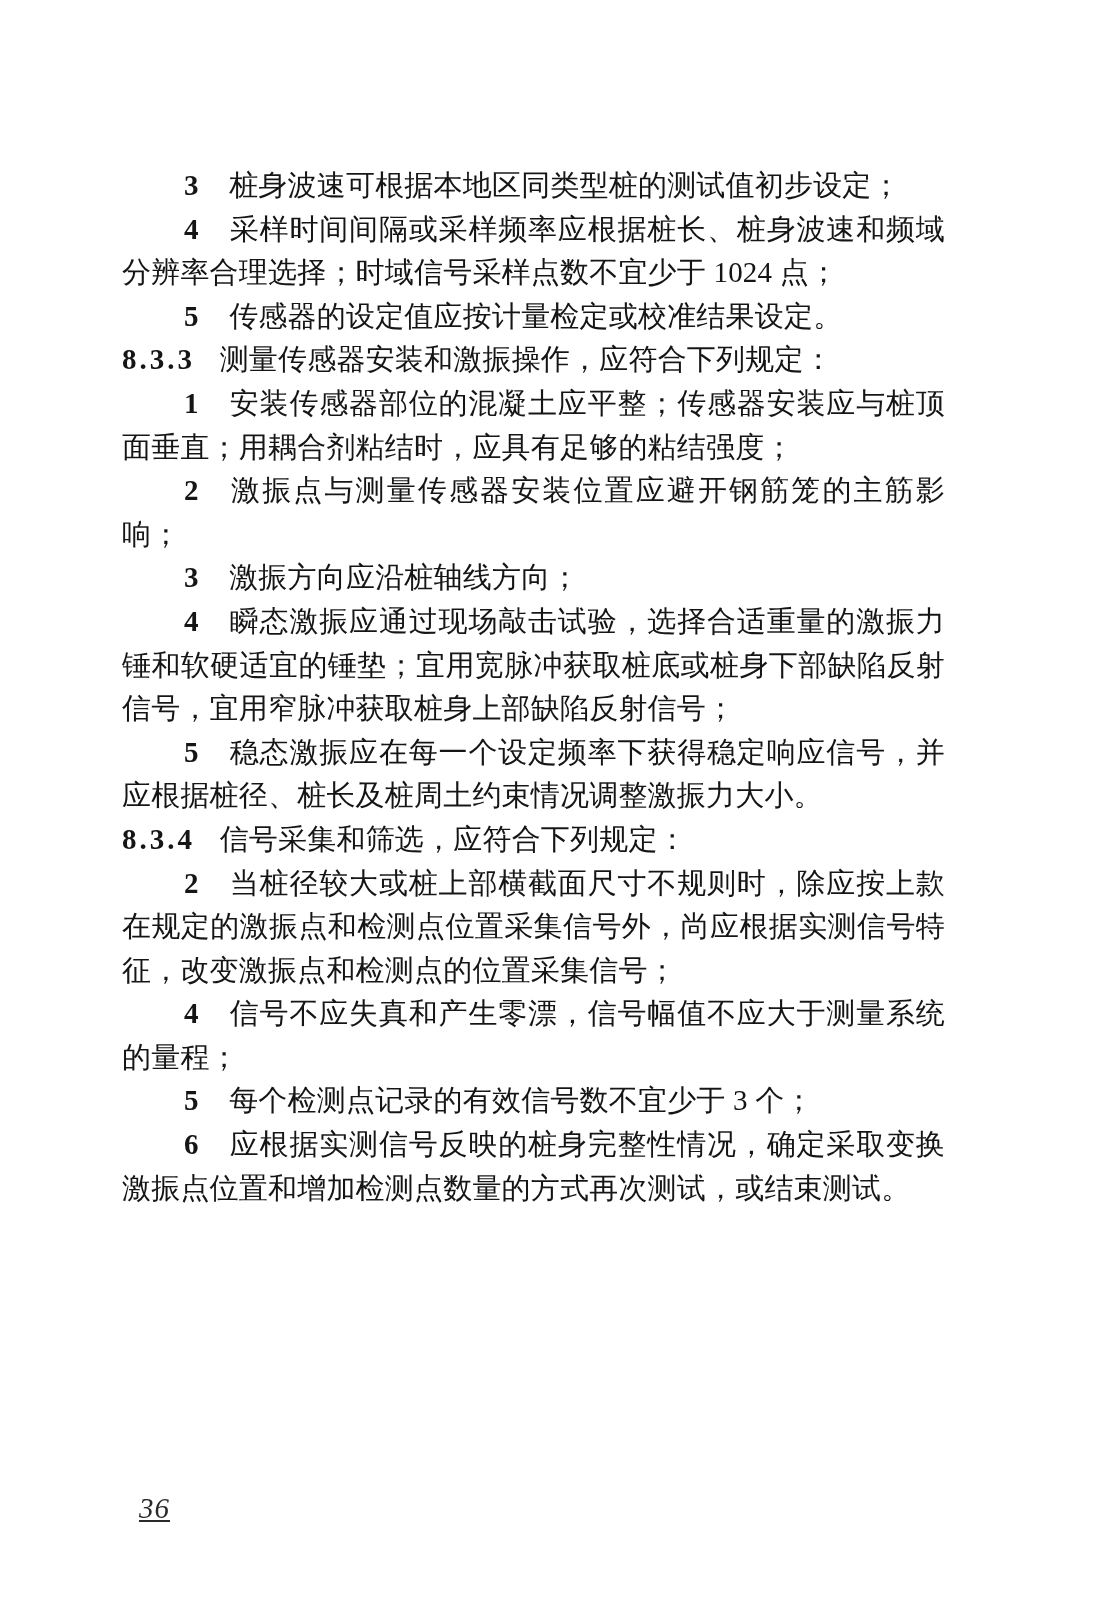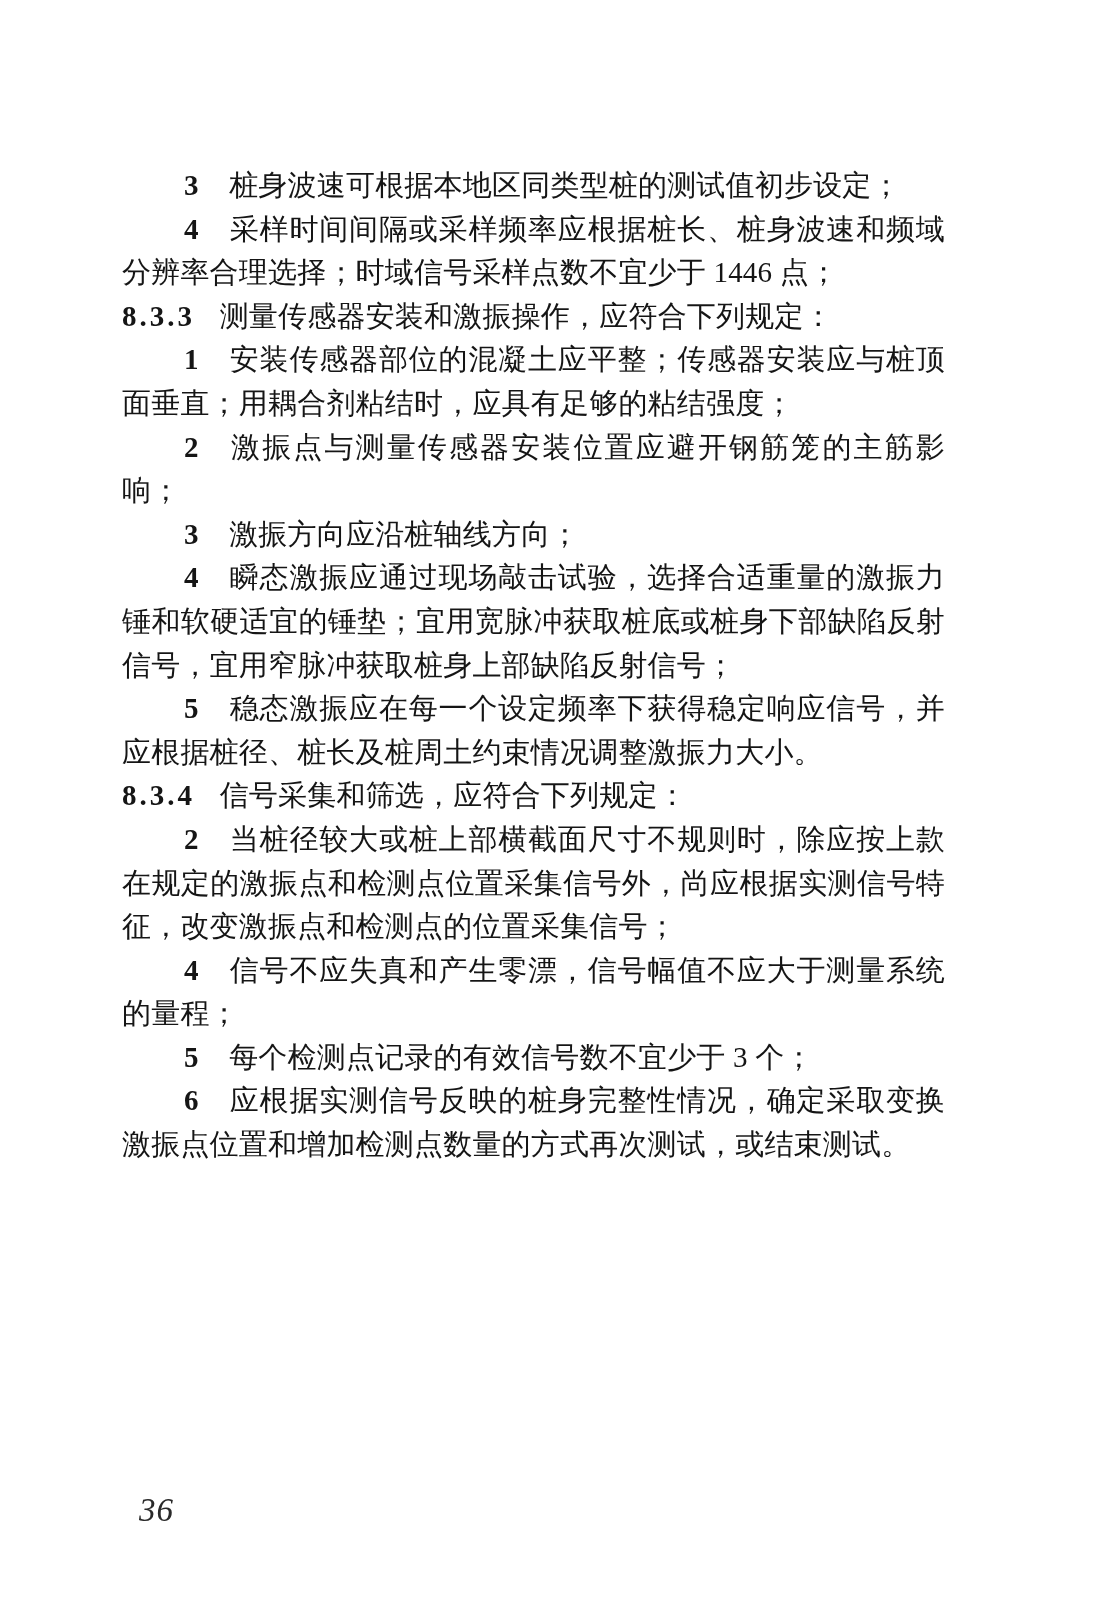--- a/index.html
+++ b/index.html
@@ -48,34 +48,36 @@
     margin-right: 1.05em;
   }
   p.clause .num {
     letter-spacing: 3px;
     margin-right: 0.85em;
   }
   .page-num {
     position: absolute;
     left: 139px;
     top: 1492px;
-    font-size: 33px;
+    font-size: 29px;
     font-style: italic;
     color: #2a2a2a;
     letter-spacing: 1px;
+    text-decoration: underline;
   }
 </style>
 </head>
 <body>
 
 <div class="page">
 
   <div class="text-block" id="text-block">
       <p class="para item"><span class="num">3</span><span class="txt">桩身波速可根据本地区同类型桩的测试值初步设定；</span></p>
-      <p class="para item"><span class="num">4</span><span class="txt">采样时间间隔或采样频率应根据桩长、桩身波速和频域分辨率合理选择；时域信号采样点数不宜少于 1446 点；</span></p>
+      <p class="para item"><span class="num">4</span><span class="txt">采样时间间隔或采样频率应根据桩长、桩身波速和频域分辨率合理选择；时域信号采样点数不宜少于 1024 点；</span></p>
+      <p class="para item"><span class="num">5</span><span class="txt">传感器的设定值应按计量检定或校准结果设定。</span></p>
       <p class="para clause"><span class="num">8.3.3</span><span class="txt">测量传感器安装和激振操作，应符合下列规定：</span></p>
       <p class="para item"><span class="num">1</span><span class="txt">安装传感器部位的混凝土应平整；传感器安装应与桩顶面垂直；用耦合剂粘结时，应具有足够的粘结强度；</span></p>
       <p class="para item"><span class="num">2</span><span class="txt">激振点与测量传感器安装位置应避开钢筋笼的主筋影响；</span></p>
       <p class="para item"><span class="num">3</span><span class="txt">激振方向应沿桩轴线方向；</span></p>
       <p class="para item"><span class="num">4</span><span class="txt">瞬态激振应通过现场敲击试验，选择合适重量的激振力锤和软硬适宜的锤垫；宜用宽脉冲获取桩底或桩身下部缺陷反射信号，宜用窄脉冲获取桩身上部缺陷反射信号；</span></p>
       <p class="para item"><span class="num">5</span><span class="txt">稳态激振应在每一个设定频率下获得稳定响应信号，并应根据桩径、桩长及桩周土约束情况调整激振力大小。</span></p>
       <p class="para clause"><span class="num">8.3.4</span><span class="txt">信号采集和筛选，应符合下列规定：</span></p>
       <p class="para item"><span class="num">2</span><span class="txt">当桩径较大或桩上部横截面尺寸不规则时，除应按上款在规定的激振点和检测点位置采集信号外，尚应根据实测信号特征，改变激振点和检测点的位置采集信号；</span></p>
       <p class="para item"><span class="num">4</span><span class="txt">信号不应失真和产生零漂，信号幅值不应大于测量系统的量程；</span></p>
       <p class="para item"><span class="num">5</span><span class="txt">每个检测点记录的有效信号数不宜少于 3 个；</span></p>

